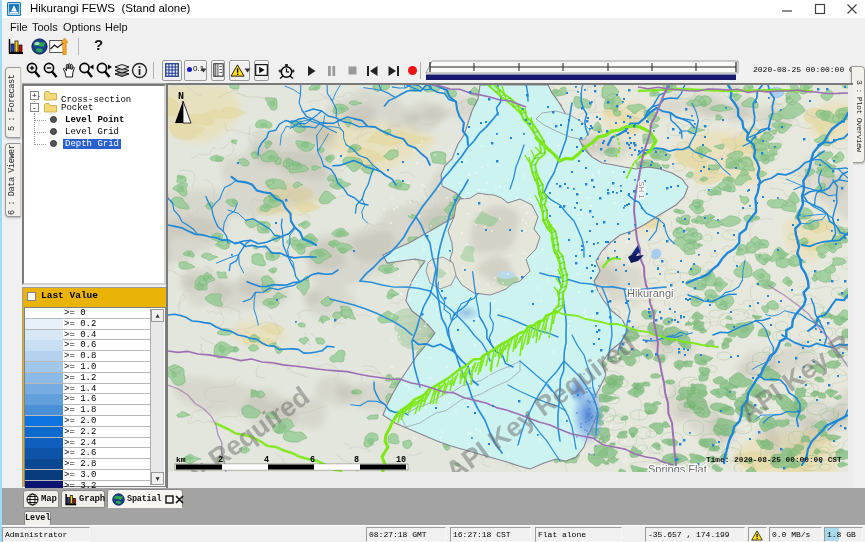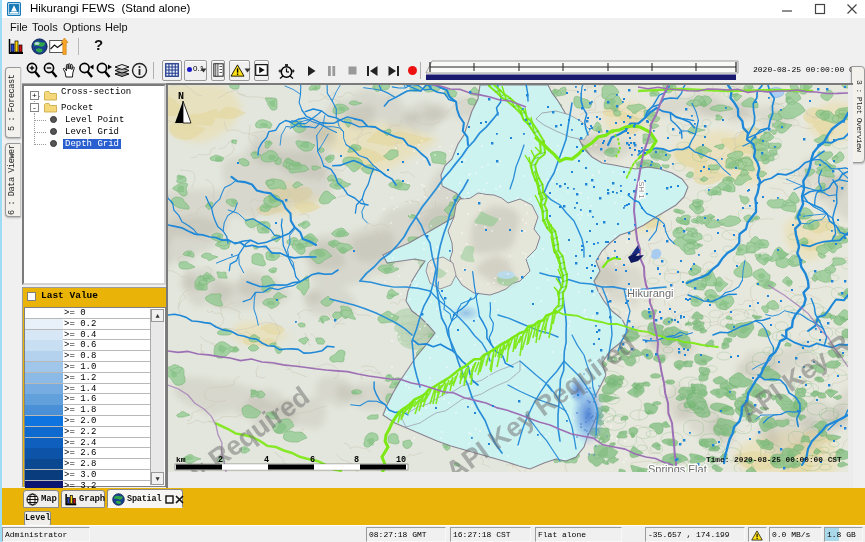--- a/index.html
+++ b/index.html
@@ -45,21 +45,21 @@
   #legendtable { position:absolute; left:1px; top:19px; width:142px; height:180px; background:#fff; border:1px solid #808080; }
   .lrow { position:absolute; left:0; width:126px; height:10.8px; border-bottom:1px solid #b8b8b8; }
   .lsw { position:absolute; left:0; top:0; width:38px; height:10.3px; }
   .ltx { position:absolute; left:39px; top:0px; font-size:9px; line-height:10px; color:#000; }
   #lscroll { position:absolute; right:1px; top:1px; width:14px; height:176px; background:#e8e8e8; border-left:1px solid #aaa; }
   .sarr { position:absolute; left:0px; width:13px; height:13px; background:#f0f0f0; border:1px solid #999; font-size:7px; text-align:center; line-height:12px; color:#333; }
 
   #mappane { position:absolute; left:166px; top:83px; width:687px; height:405px; background:#ececec; border-left:2px solid #7a7a7a; border-top:2px solid #7a7a7a; }
   #map { position:absolute; left:0px; top:0px; width:680px; height:387px; background:#e9e9df; overflow:hidden; }
 
-  #bottomarea { position:absolute; left:2px; top:488px; width:863px; height:37px; background:#eab308; }
+  #bottomarea { position:absolute; left:2px; top:488px; width:863px; height:37px; background:#a3a3a3; }
   .btab { position:absolute; top:2px; height:18px; background:#f0efeb; border:1px solid #8a8a8a; border-radius:3px 3px 0 0; font-family:"Liberation Mono", monospace; font-size:9px; font-weight:bold; letter-spacing:-0.2px; color:#111; }
   #logsbtn { position:absolute; left:22px; top:23px; width:27px; height:15px; background:#f0efeb; border:1px solid #8a8a8a; border-radius:2px; font-family:"Liberation Mono", monospace; font-size:8.5px; font-weight:bold; color:#111; text-align:center; line-height:13px; }
 
   #statusbar { position:absolute; left:0px; top:525px; width:865px; height:17px; background:#f0f0f0; border-top:1px solid #fff; }
   .scell { position:absolute; top:1px; height:15px; background:#f0f0f0; border:1px solid; border-color:#9c9c9c #f8f8f8 #f8f8f8 #9c9c9c; font-family:"Liberation Mono", monospace; font-size:8px; color:#000; line-height:13px; padding-left:2px; white-space:nowrap; overflow:hidden; }
 </style>
 </head>
 <body>
 <div id="win">
   <div style="position:absolute;left:0;top:0;width:2px;height:542px;background:#9edcf5;z-index:50;"></div>
@@ -238,30 +238,30 @@
       <div class="vt">3 : Plot Overview</div>
     </div>
 
   <div id="treepanel">
     <div class="tline" style="left:10px;top:10px;height:12px;"></div>
     <div class="tlineh" style="left:10px;top:10px;width:6px;"></div>
     <div class="pm" style="left:6px;top:5px;">+</div>
     <div class="folder" style="left:20px;top:4px;"><svg width="13" height="11" viewBox="0 0 13 11">
           <path d="M0.5 2.5 L0.5 10 L12.5 10 L12.5 3.5 L6 3.5 L5 1.5 L1.5 1.5 Z" fill="#f5d87a" stroke="#c8a53c" stroke-width="0.8"></path>
         </svg></div>
-    <div class="trow" style="left:37px;top:0;">Cross-section</div>
+    <div class="trow" style="left:37px;top:8px;">Cross-section</div>
     <div class="pm" style="left:6px;top:17px;">-</div>
     <div class="folder" style="left:20px;top:16px;"><svg width="13" height="11" viewBox="0 0 13 11">
           <path d="M0.5 2.5 L0.5 10 L12.5 10 L12.5 3.5 L6 3.5 L5 1.5 L1.5 1.5 Z" fill="#f5d87a" stroke="#c8a53c" stroke-width="0.8"></path>
         </svg></div>
     <div class="trow" style="left:37px;top:16px;">Pocket</div>
     <div class="tline" style="left:10px;top:27px;height:32px;"></div>
     <div class="tlineh" style="left:10px;top:34px;width:12px;"></div>
     <div class="dot8" style="left:26px;top:30px;"></div>
-    <div class="trow" style="left:41px;top:28px;">Level Point</div>
+    <div class="trow" style="left:41px;top:28px;font-weight:bold;">Level Point</div>
     <div class="tlineh" style="left:10px;top:46px;width:12px;"></div>
     <div class="dot8" style="left:26px;top:42px;"></div>
     <div class="trow" style="left:41px;top:40px;">Level Grid</div>
     <div class="tlineh" style="left:10px;top:58px;width:12px;"></div>
     <div class="dot8" style="left:26px;top:54px;"></div>
     <div class="trow" style="left:39px;top:52px;"><span class="sel">Depth Grid</span></div>
   </div>
 
   <div id="legendpanel">
     <div id="lvbox"></div>

